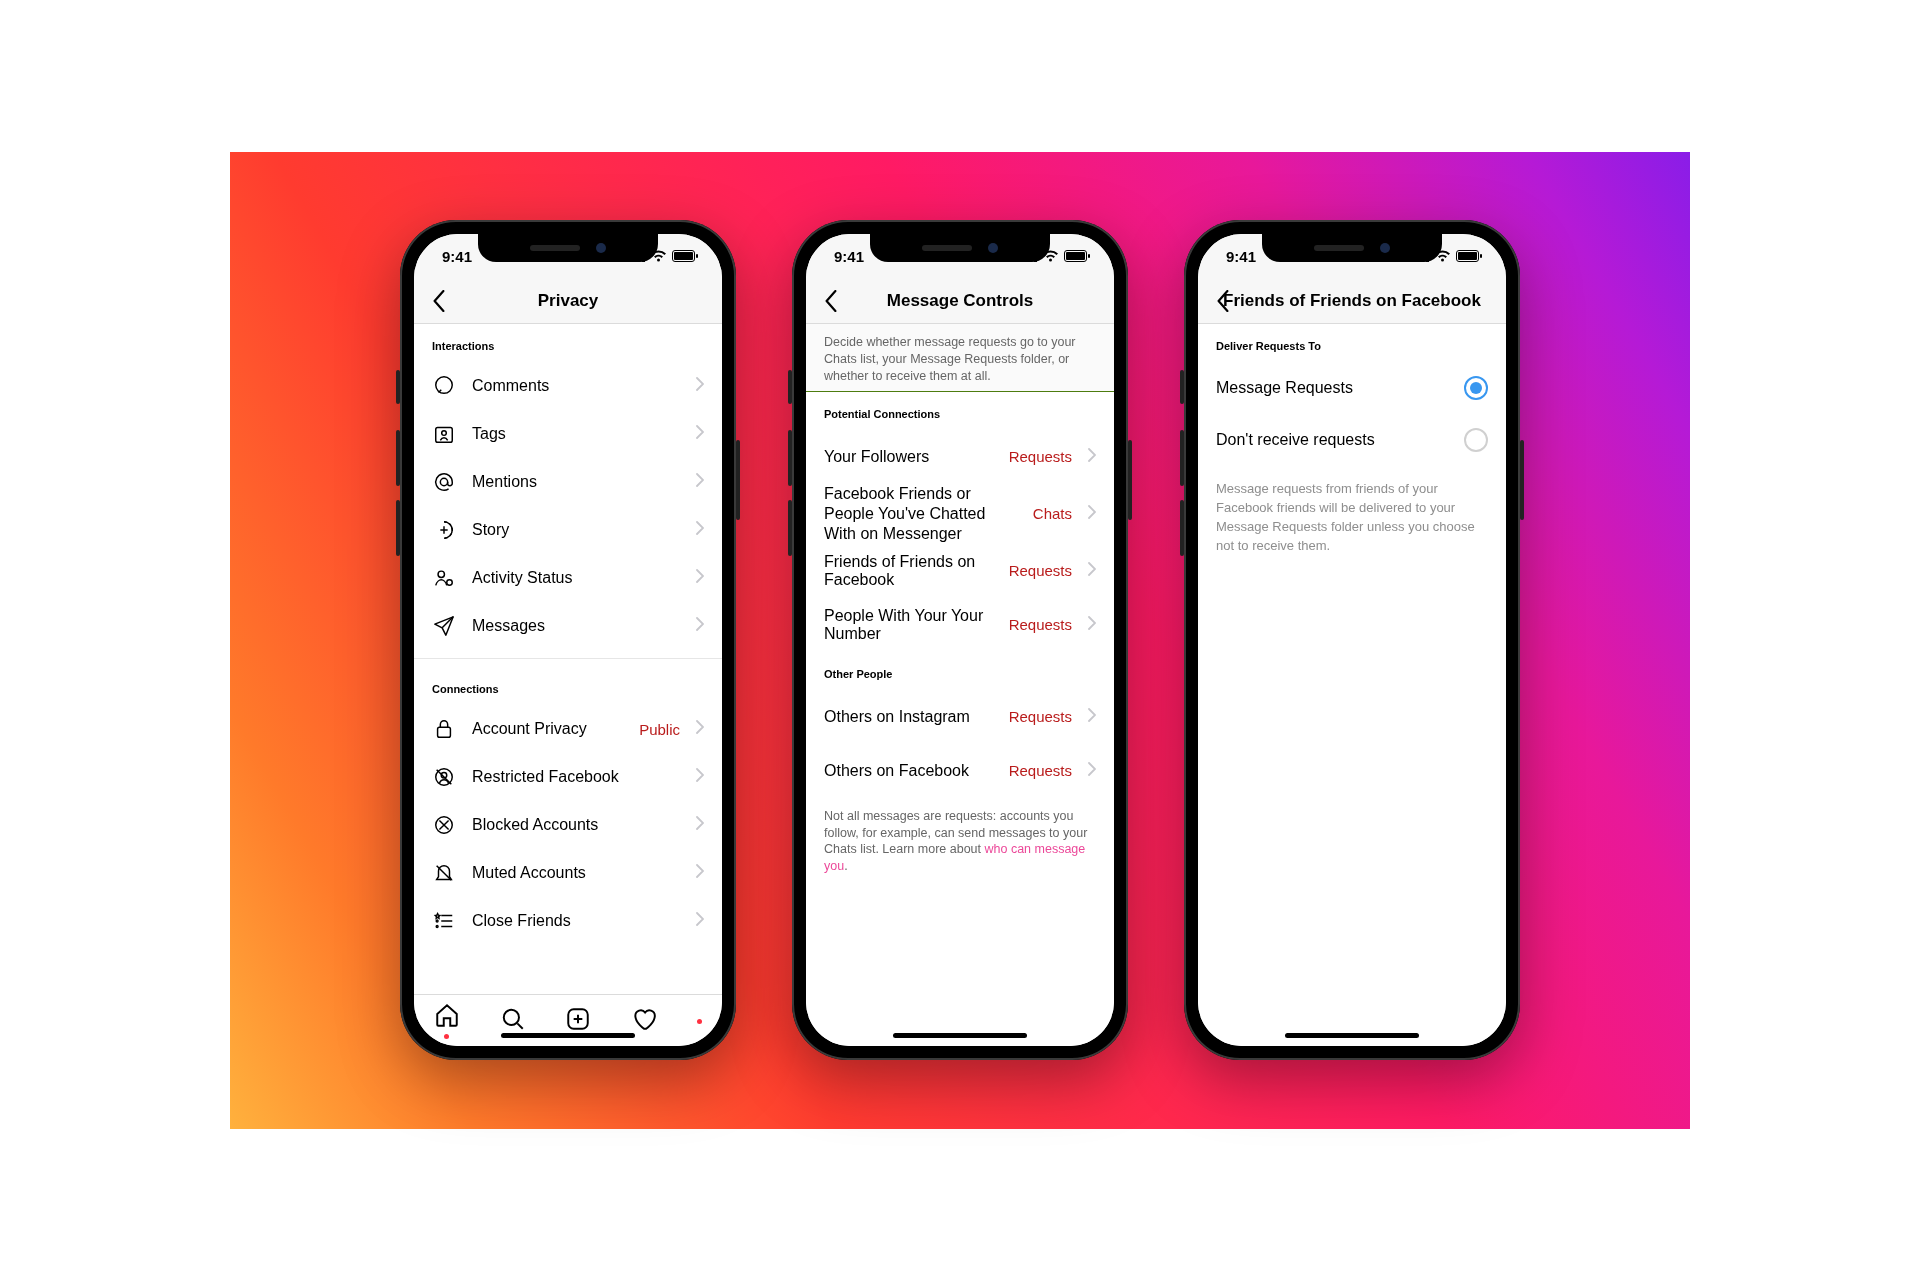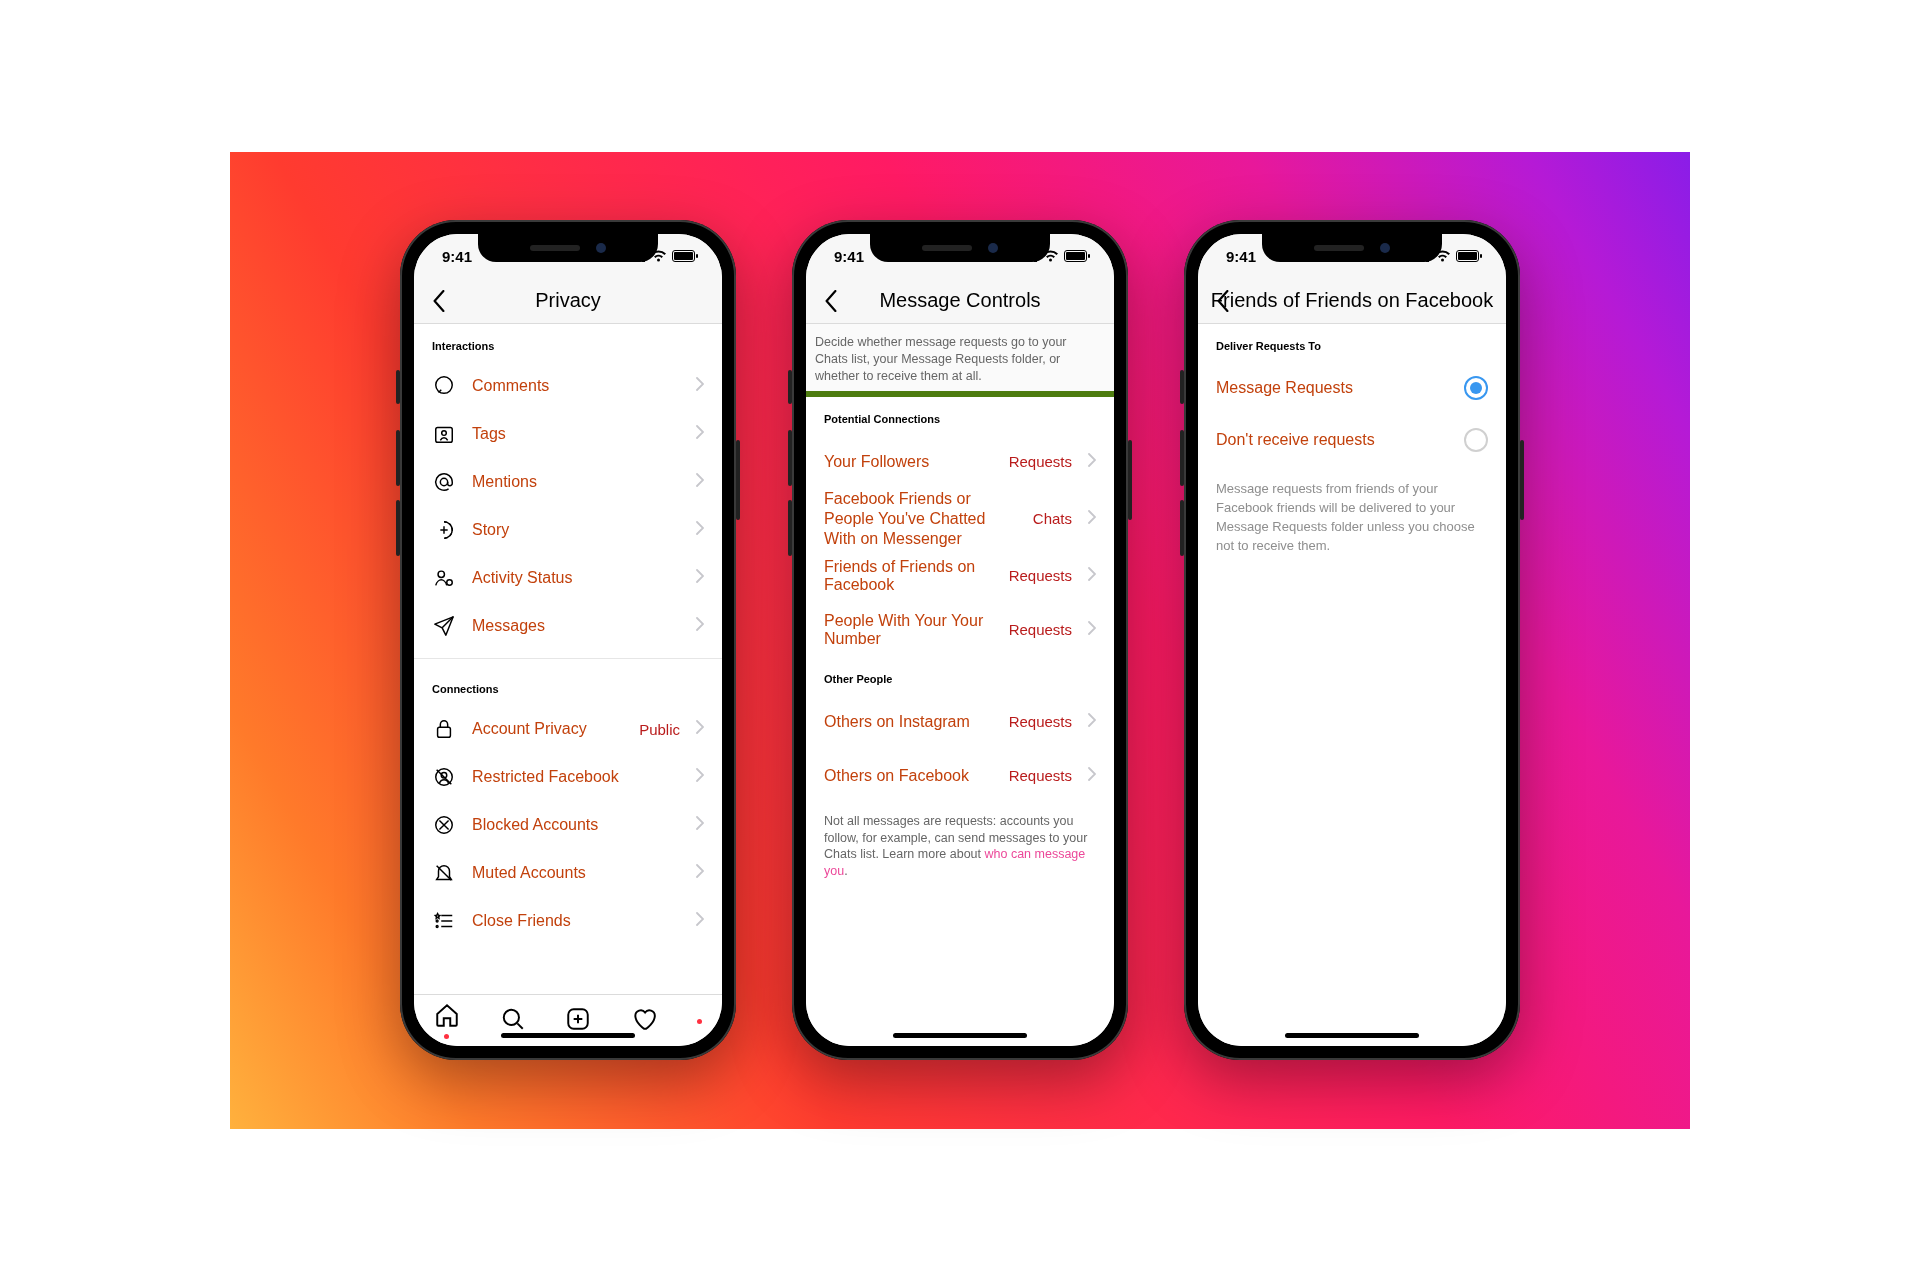--- a/index.html
+++ b/index.html
@@ -77,38 +77,38 @@
     align-items: center;
     position: relative;
     border-bottom: 1px solid #dbdbdb;
     background:#f7f7f7;
   }
   .nav-header .back {
     position:absolute; left:10px; top:0; bottom:0; display:flex; align-items:center;
     padding:0 8px;
   }
   .nav-header .title {
-    flex:1; text-align:center; font-size:20px; font-weight:400;
+    flex:1; text-align:center; font-size:17px; font-weight:700;
   }
   .content { flex:1; background:#fff; overflow:hidden; }
   .tabbar {
     height:52px; border-top:1px solid #dbdbdb; background:#fff;
     display:flex; align-items:center; justify-content:space-around;
   }
   .home-indicator {
     position:absolute; bottom:8px; left:50%; transform:translateX(-50%);
     width:134px; height:5px; background:#000; border-radius:3px;
   }
   
   .section-header { font-size:11px; font-weight:600; padding:16px 18px 10px; }
   .row {
     display:flex; align-items:center; padding:0 18px; min-height:48px; gap:16px;
   }
   .row .icon { width:24px; display:flex; justify-content:center; }
-  .row .label { flex:1; font-size:16px; color:#c2410c; }
+  .row .label { flex:1; font-size:16px; color:#000000; }
   .row .value { font-size:15px; color:#b91c1c; }
   .row .chev { color:#c7c7cc; }
   .divider { height:1px; background:#e6e6e6; margin:8px 0; }
   .desc { font-size:12.5px; color:#666; padding:10px 18px 6px; line-height:1.35; }
   .desc .link { color:#ec4899; }
   .footer-note { font-size:13px; color:#8e8e8e; padding:14px 18px 0; line-height:1.45; }
   .radio {
     width:24px; height:24px; border-radius:50%; border:2px solid #d0d0d0; position:relative;
   }
   .radio.sel { border-color:#3897f0; }
@@ -358,21 +358,21 @@
       </div>
       <div class="nav-header">
         <span class="back">
           <svg width="14" height="22" viewBox="0 0 12 20">
               <path d="M10 1L2 10l8 9" fill="none" stroke="#000" stroke-width="2" stroke-linecap="round" stroke-linejoin="round"></path>
             </svg>
         </span>
         <div class="title">Message Controls</div>
       </div>
       <div class="content" style="background:#fff;">
-        <div class="desc" style="border-bottom:6px solid #4d7c0f; background:#fafafa;padding-left:9px;">Decide whether message requests go to your Chats list, your Message Requests folder, or whether to receive them at all.</div>
+        <div class="desc" style="border-bottom:1px solid #4d7c0f; background:#fafafa;">Decide whether message requests go to your Chats list, your Message Requests folder, or whether to receive them at all.</div>
         <div class="section-header">Potential Connections</div>
 
         <div class="row" style="min-height:54px">
           <span class="label">Your Followers</span>
           <span class="value">Requests</span>
           <span class="chev"><svg width="8" height="14" viewBox="0 0 8 14">
                 <path d="M1 1l6 6-6 6" fill="none" stroke="#c7c7cc" stroke-width="1.8" stroke-linecap="round"></path>
               </svg></span>
         </div>
         <div class="row" style="min-height:60px">

